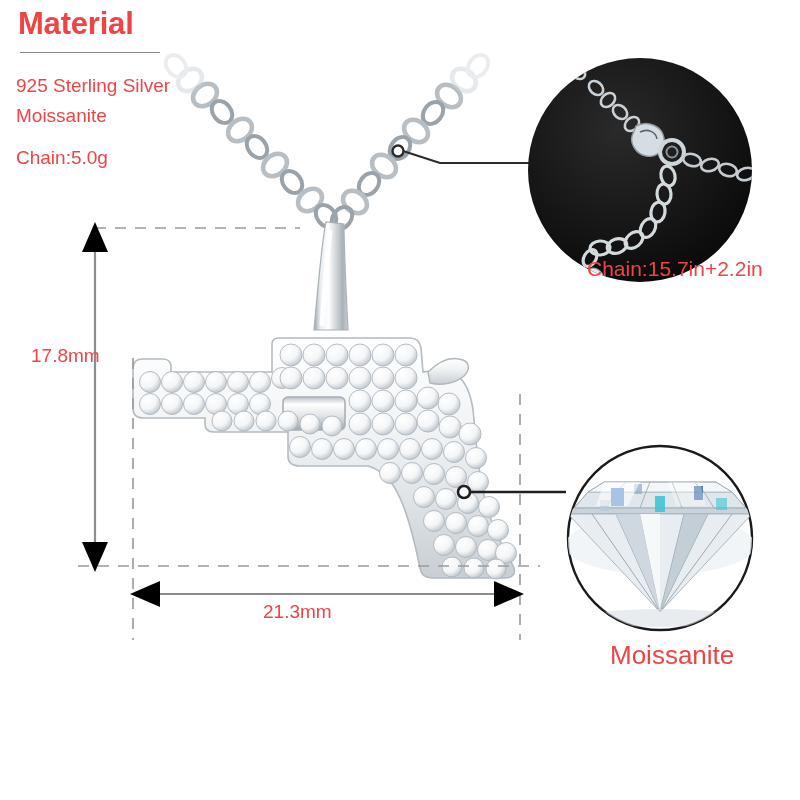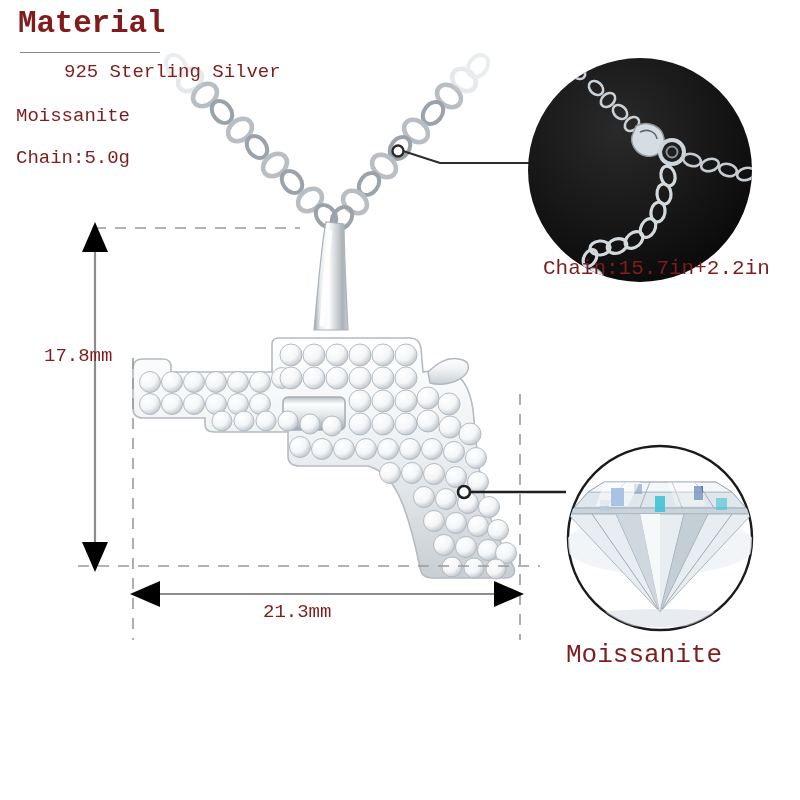--- a/index.html
+++ b/index.html
@@ -6,22 +6,22 @@
     margin: 0;
     padding: 0;
     background: #ffffff;
   }
   #page {
     position: relative;
     width: 800px;
     height: 800px;
     background: #ffffff;
     overflow: hidden;
-    font-family: Liberation Mono, monospace;
-    color: #7f1d1d;
+    font-family: Liberation Sans, sans-serif;
+    color: #ef4444;
   }
 
   
   #material-title {
     position: absolute;
     left: 18px;
     top: 4px;
     font-size: 31px;
     font-weight: bold;
     letter-spacing: -0.2px;
@@ -35,55 +35,56 @@
     height: 1px;
     background: #8a8a8a;
   }
   .spec-line {
     position: absolute;
     left: 16px;
     font-size: 19px;
     line-height: 24px;
     white-space: nowrap;
   }
-  #spec-0 { top: 60px; margin-left: 48px; }
+  #spec-0 { top: 74px; }
   #spec-1 { top: 104px; }
   #spec-2 { top: 146px; }
 
   
   #art {
     position: absolute;
     left: 0;
     top: 0;
     width: 800px;
     height: 800px;
   }
 
   
   .dim-label {
     position: absolute;
     font-size: 19px;
     line-height: 22px;
     white-space: nowrap;
   }
   #dim-height-label {
-    left: 44px;
+    left: 31px;
     top: 345px;
   }
   #dim-width-label {
     left: 263px;
     top: 601px;
   }
 
   
   .inset-caption {
     position: absolute;
     font-size: 21px;
     line-height: 26px;
     white-space: nowrap;
+    margin-left: 44px;
   }
   #chain-caption {
     left: 543px;
     top: 256px;
   }
   #moissanite-caption {
     left: 566px;
     top: 642px;
     font-size: 26px;
   }

